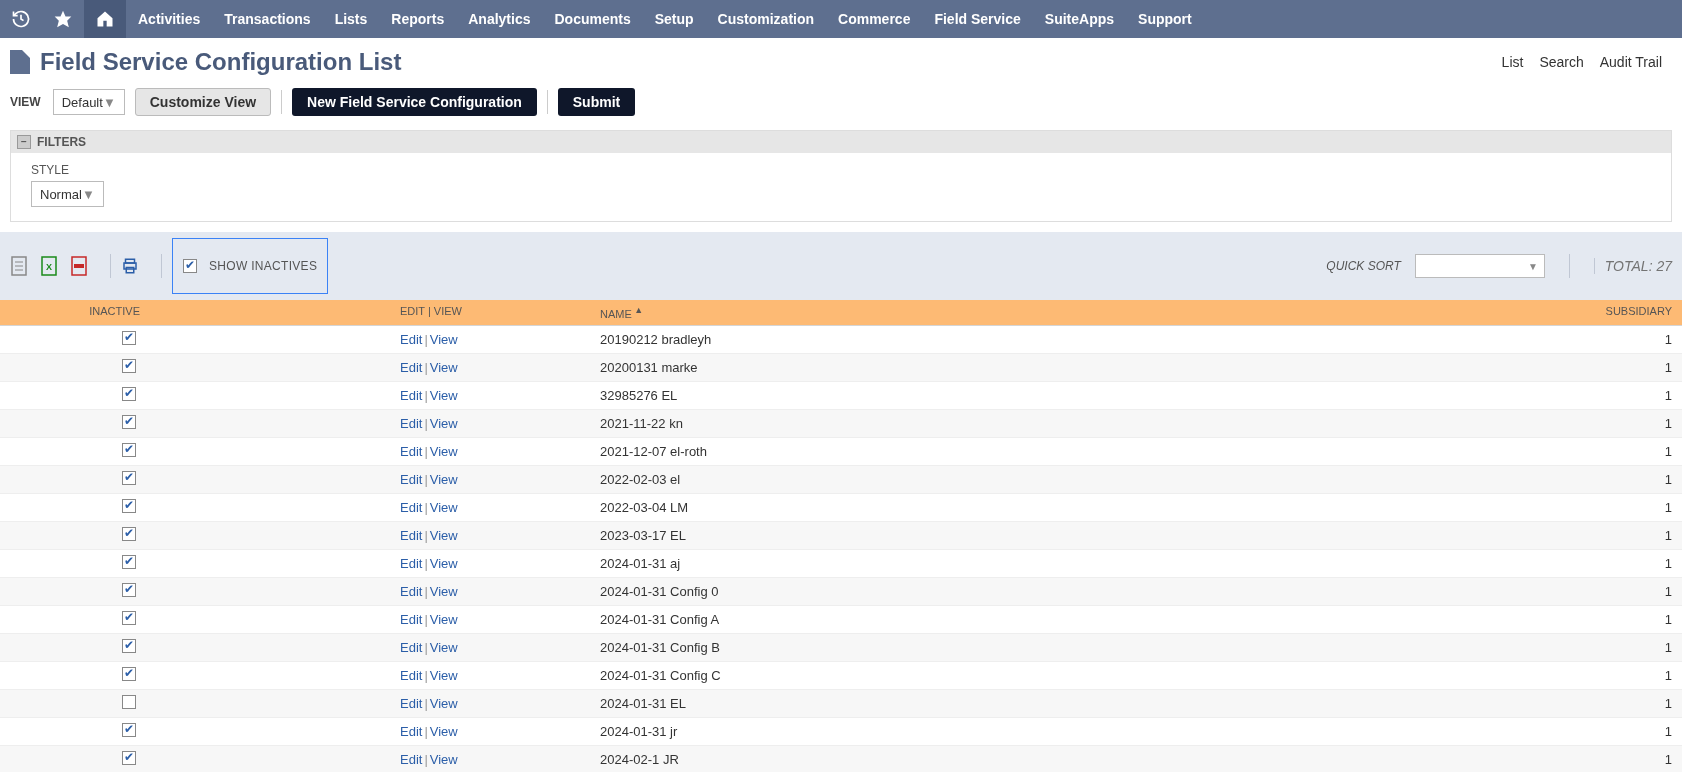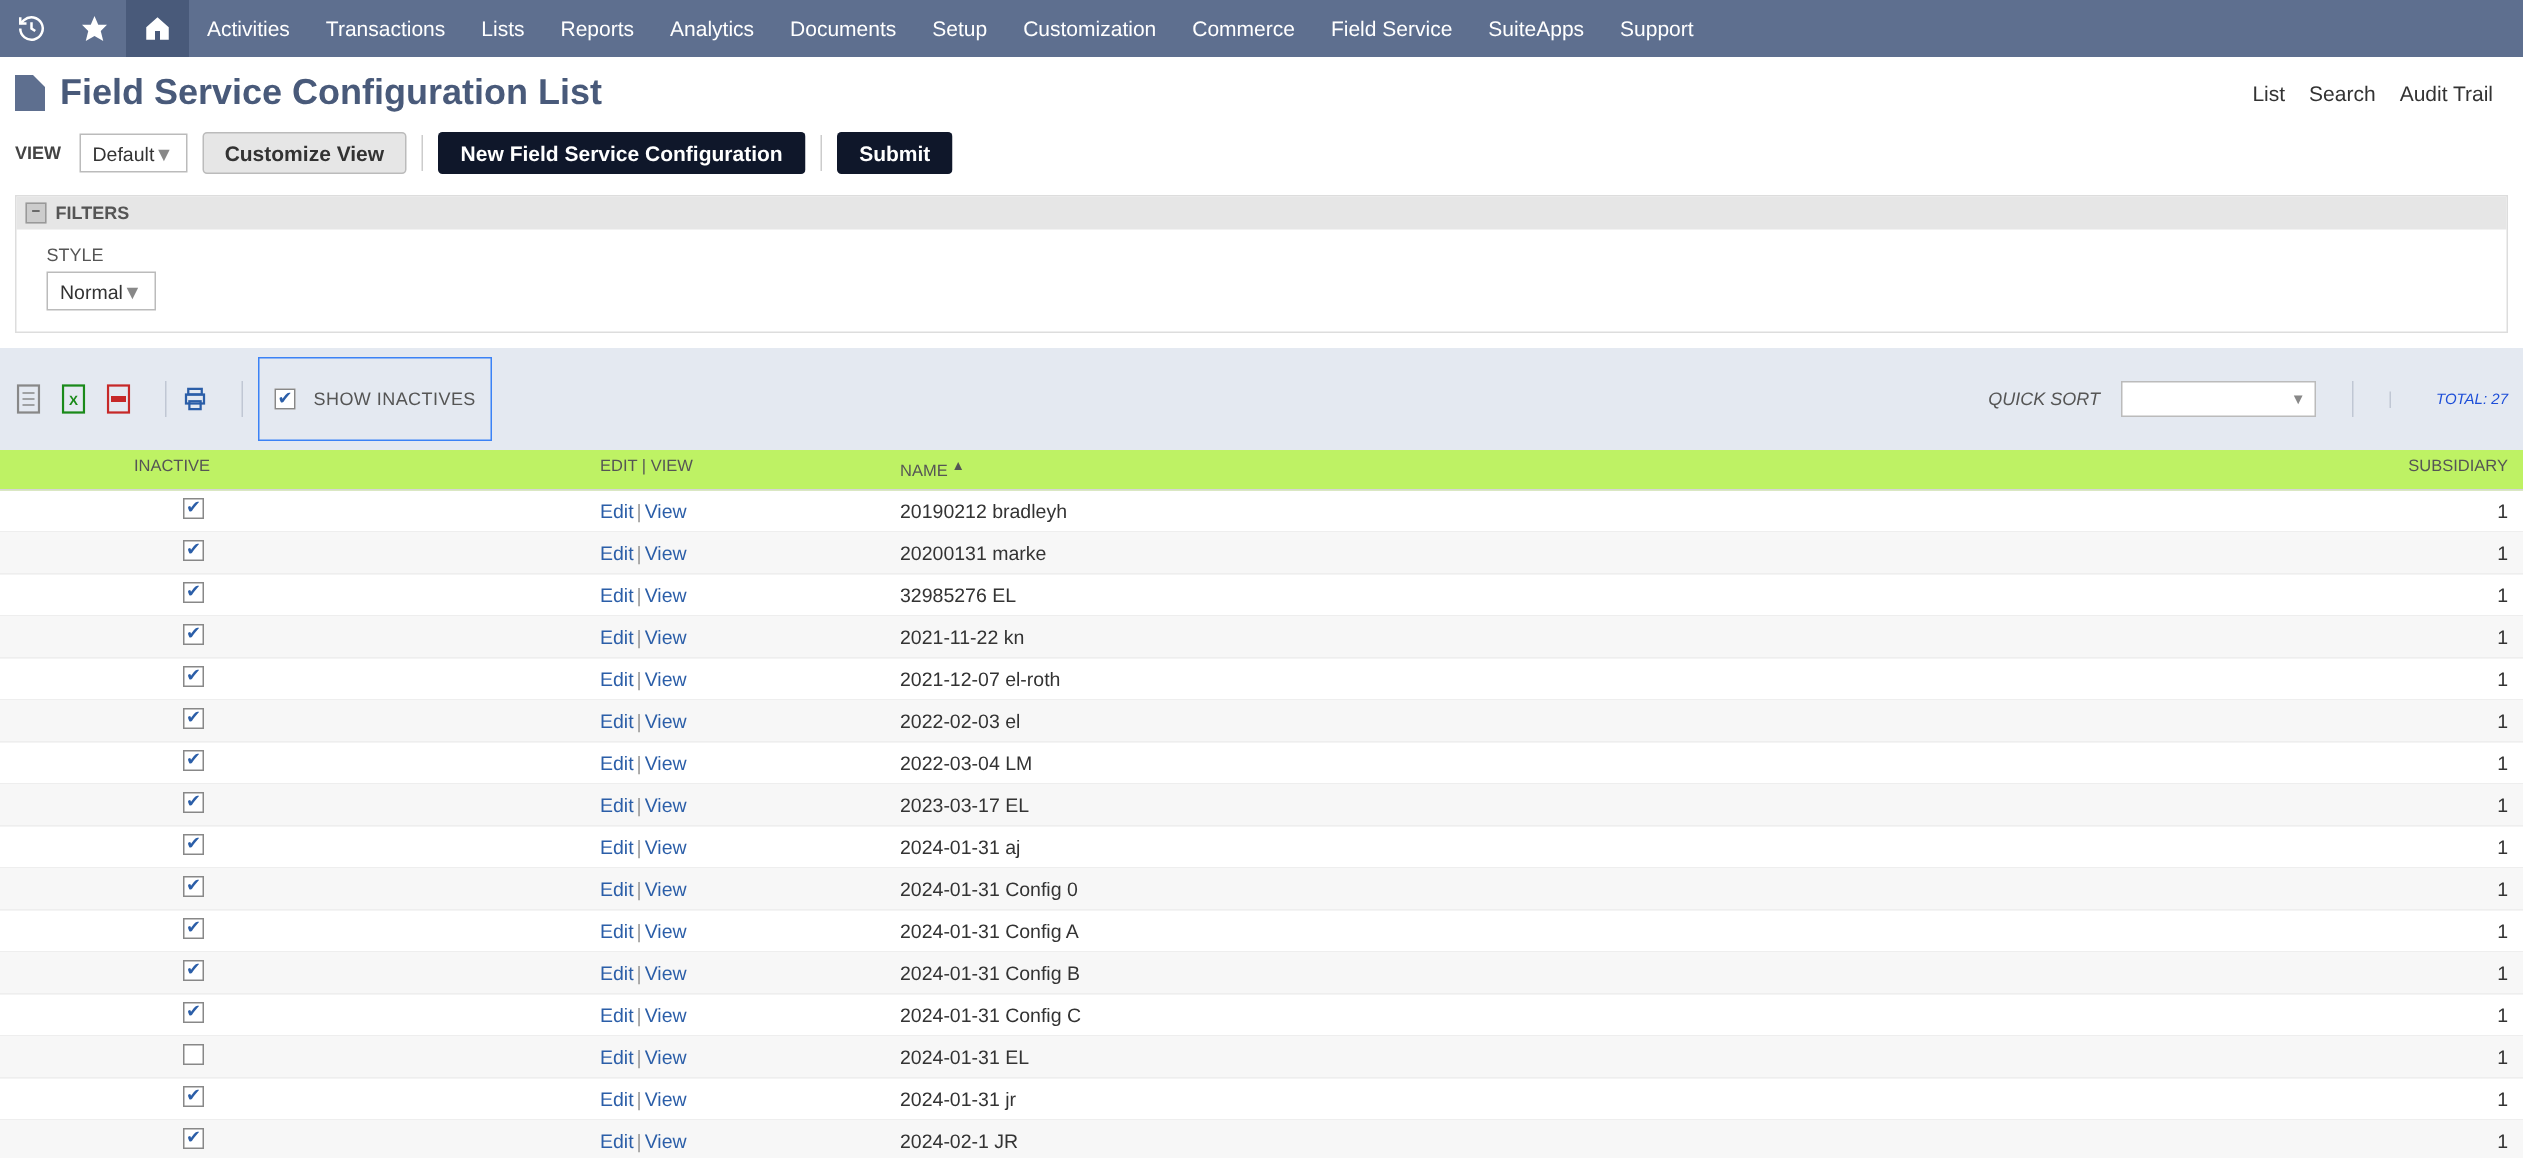--- a/index.html
+++ b/index.html
@@ -1,21 +1,21 @@
 <!DOCTYPE html>
 <html><head>
 <meta charset="utf-8">
 <style>
 * { box-sizing: border-box; margin: 0; padding: 0; }
 body { font-family: Arial, Helvetica, sans-serif; font-size: 13px; color: #333; background: #fff; }
 
 .top-nav { background: #5e6f8f; height: 38px; display: flex; align-items: stretch; }
 .top-nav-icon { width: 42px; display: flex; align-items: center; justify-content: center; color: #fff; cursor: pointer; }
 .top-nav-icon.active { background: #495a7a; }
-.top-nav-item { padding: 16px 12px; color: #fff; font-weight: normal; font-size: 14px; display: flex; align-items: center; cursor: pointer; }
+.top-nav-item { padding: 16px 12px; color: #fff; font-weight: bold; font-size: 14px; display: flex; align-items: center; cursor: pointer; }
 
 .page-header { padding: 10px 20px 8px 10px; display: flex; align-items: center; }
 .page-icon { width: 20px; height: 24px; background: #5e6f8f; margin-right: 10px; position: relative; }
 .page-icon::after { content: ''; position: absolute; top: 0; right: 0; width: 8px; height: 8px; background: #fff; clip-path: polygon(0 0, 100% 100%, 100% 0); }
 .page-title { font-size: 24px; font-weight: bold; color: #495a7a; flex: 1; }
 .header-links { display: flex; gap: 16px; font-size: 14px; color: #333; }
 .header-links span { cursor: pointer; }
 
 .action-bar { padding: 4px 10px 14px 10px; display: flex; align-items: center; gap: 10px; }
 .view-label { font-size: 12px; color: #444; font-weight: bold; margin-right: 2px; }
@@ -33,23 +33,23 @@
 .filter-label { font-size: 12px; color: #555; margin-bottom: 4px; }
 
 .toolbar { background: #e4e9f1; padding: 6px 10px; display: flex; align-items: center; }
 .tb-icon { width: 18px; height: 22px; margin-right: 12px; display: flex; align-items: center; justify-content: center; cursor: pointer; }
 .tb-sep { width: 1px; height: 24px; background: #c0c7d4; margin: 0 10px; }
 .show-inactives { border: 1px solid #3b82f6; padding: 20px 10px; display: flex; align-items: center; gap: 12px; background: #e4e9f1; }
 .show-inactives label { font-size: 12px; color: #555; letter-spacing: 0.3px; }
 .toolbar-right { margin-left: auto; display: flex; align-items: center; gap: 14px; font-style: italic; }
 .quick-sort-label { font-size: 12px; color: #555; }
 .quick-sort-select { border: 1px solid #bbb; background: #fff; width: 130px; height: 24px; display: flex; align-items: center; justify-content: flex-end; padding: 0 6px; cursor: pointer; }
-.total-box { border-left: 1px solid #c0c7d4; padding-left: 30px; font-size: 10px; color: #1d4ed8; }
-
-.list-header { background: #bef264; display: flex; font-size: 11px; color: #555; padding: 5px 10px; border-bottom: 1px solid #d5d5d5; }
+.total-box { border-left: 1px solid #c0c7d4; padding-left: 10px; font-size: 14px; color: #737373; }
+
+.list-header { background: #fdba74; display: flex; font-size: 11px; color: #555; padding: 5px 10px; border-bottom: 1px solid #d5d5d5; }
 .col-inactive { width: 390px; text-align: right; padding-right: 260px; }
 .col-editview { width: 200px; }
 .col-name { flex: 1; }
 .col-sub { width: 100px; text-align: right; }
 .sort-indicator { font-size: 9px; vertical-align: super; }
 
 .list-row { display: flex; font-size: 13px; padding: 5px 10px; border-bottom: 1px solid #eee; align-items: center; }
 .list-row:nth-child(even) { background: #f7f7f7; }
 .row-inactive { width: 390px; text-align: right; padding-right: 264px; }
 .row-editview { width: 200px; }

